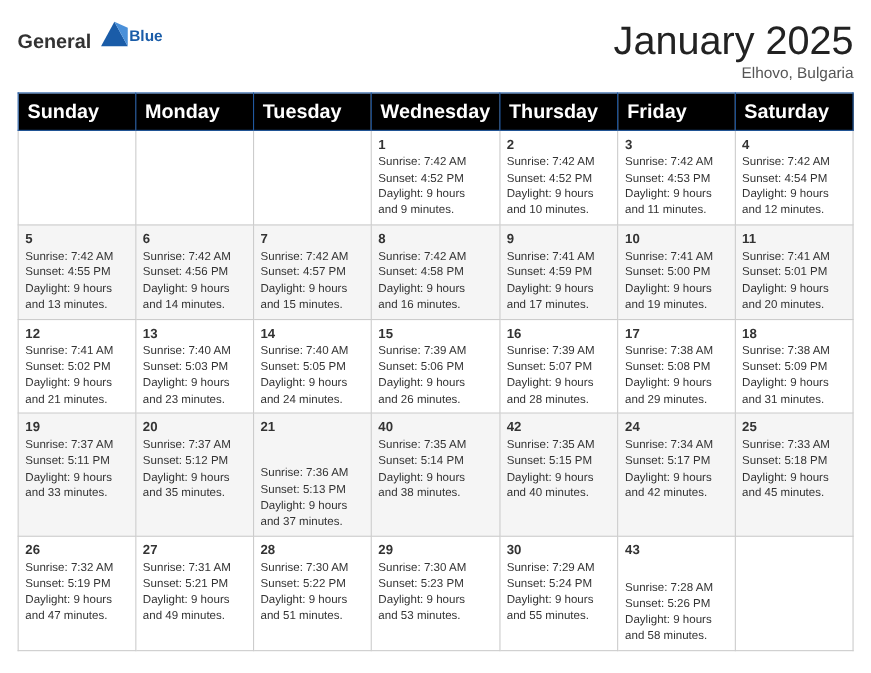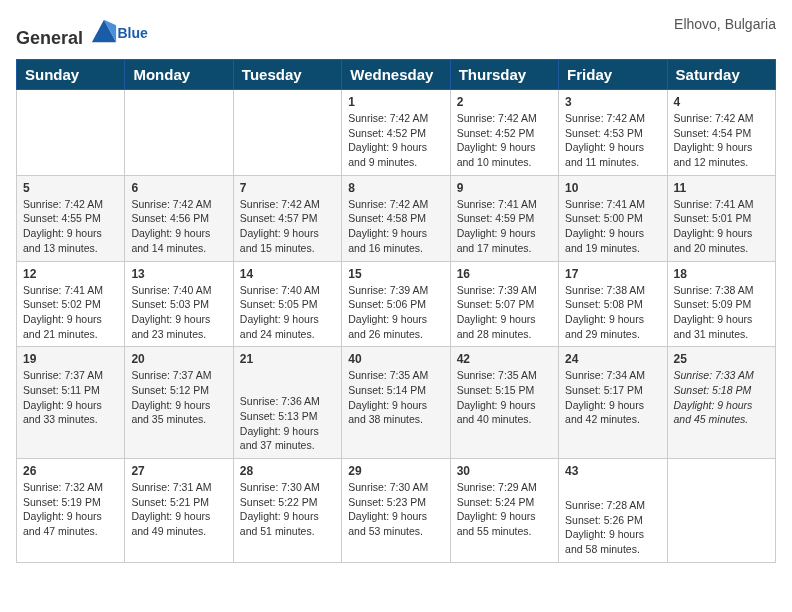--- a/index.html
+++ b/index.html
@@ -47,25 +47,25 @@
     .location-title {
       font-size: 14px;
       color: #555;
     }
     .calendar {
       width: 100%;
       border-collapse: collapse;
       border: 1px solid #ccc;
     }
     .calendar th {
-      background-color: #0c4a6e;
+      background-color: #000000;
       color: white;
       text-align: left;
       padding: 6px 8px;
-      font-size: 15px;
+      font-size: 18px;
       border: 1px solid #2058a0;
     }
     .calendar td {
       vertical-align: top;
       padding: 5px 6px;
       border: 1px solid #ccc;
       width: 108px;
       min-height: 80px;
       font-size: 11px;
       color: #333;
@@ -99,20 +99,21 @@
       <svg class="logo-icon" viewBox="0 0 30 30" xmlns="http://www.w3.org/2000/svg">
         <polygon points="2,28 28,28 15,4" fill="#1a5ca8"></polygon>
         <polygon points="15,4 28,28 28,10" fill="#4a90d9"></polygon>
       </svg>
     </div>
     <div>
       <span class="logo-text-blue">Blue</span>
     </div>
   </div>
   <div class="title-block">
+    <div class="month-title">January 2025</div>
     <div class="location-title">Elhovo, Bulgaria</div>
   </div>
 </div>
 
 <table class="calendar">
   <thead>
     <tr>
     <th>Sunday</th>
         <th>Monday</th>
         <th>Tuesday</th>
@@ -296,21 +297,21 @@
         </td>
         <td>
           <span class="day-number">24</span>
           <div class="day-info" style="white-space: pre-line;">Sunrise: 7:34 AM
 Sunset: 5:17 PM
 Daylight: 9 hours
 and 42 minutes.</div>
         </td>
         <td>
           <span class="day-number">25</span>
-          <div class="day-info" style="white-space: pre-line; font-style: italic;">Sunrise: 7:33 AM
+          <div class="day-info" style="white-space: pre-line;">Sunrise: 7:33 AM
 Sunset: 5:18 PM
 Daylight: 9 hours
 and 45 minutes.</div>
         </td>
       </tr>
       <tr>
         <td>
           <span class="day-number">26</span>
           <div class="day-info" style="white-space: pre-line;">Sunrise: 7:32 AM
 Sunset: 5:19 PM

